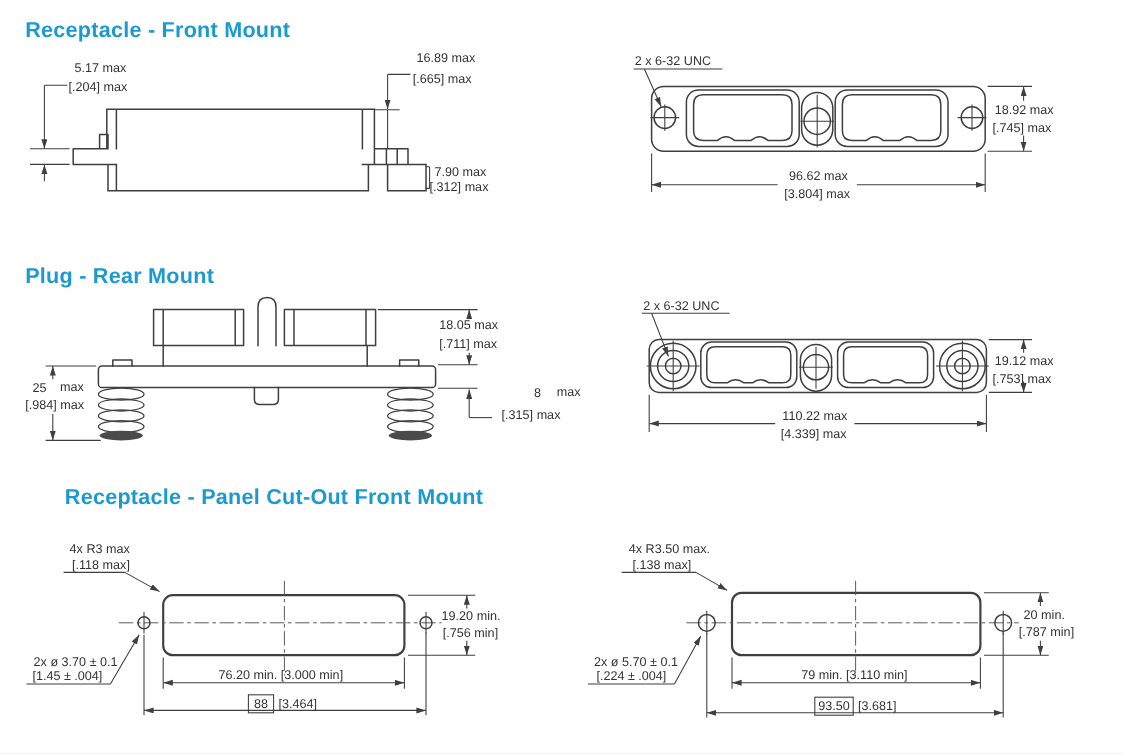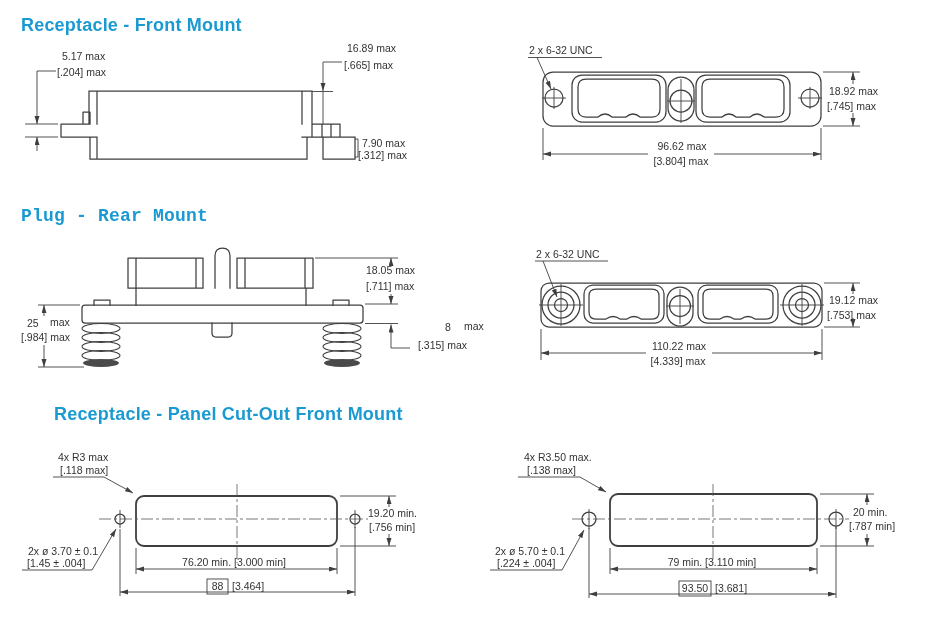--- a/index.html
+++ b/index.html
@@ -1,21 +1,21 @@
 <!DOCTYPE html>
 <html style="--accent: #1b9ad2; --line: #3f3f3f; --dim: #333333; --background: #ffffff;"><head>
 <meta charset="utf-8">
 <style>
   :root{ --accent:#1b9ad2; --line:#3f3f3f; --dim:#333333; --background:#ffffff; }
   html,body{margin:0;padding:0;background:#e8e8e8;}
   .page{position:relative;width:937px;height:628px;background:var(--background);
         font-family:"Liberation Sans",sans-serif;overflow:hidden;}
   .title{position:absolute;font-size:18px;font-weight:bold;color:var(--accent);
          letter-spacing:.2px;white-space:nowrap;}
-  .t1{left:21px;top:15px;} .t2{left:21px;top:206px;font-family:Liberation Mono, monospace;}
+  .t1{left:21px;top:15px;} .t2{left:21px;top:220px;}
   .t3{left:21px;top:404px;margin-left:33px;} .t4{left:490px;top:422px;}
   svg.overlay{position:absolute;left:0;top:0;}
   .ol{stroke:var(--line);fill:none;stroke-width:1.25;stroke-linejoin:round;stroke-linecap:square;}
   .th{stroke-width:1.8;}
   .sp{stroke:var(--line);fill:none;stroke-width:1.05;}
   .dl{stroke:var(--line);fill:none;stroke-width:0.9;stroke-linecap:butt;}
   .cl{stroke:#555;fill:none;stroke-width:0.8;stroke-dasharray:12 3 3 3;}
   text{font-family:"Liberation Sans",sans-serif;font-size:10.5px;fill:var(--dim);}
 </style>
 </head>

